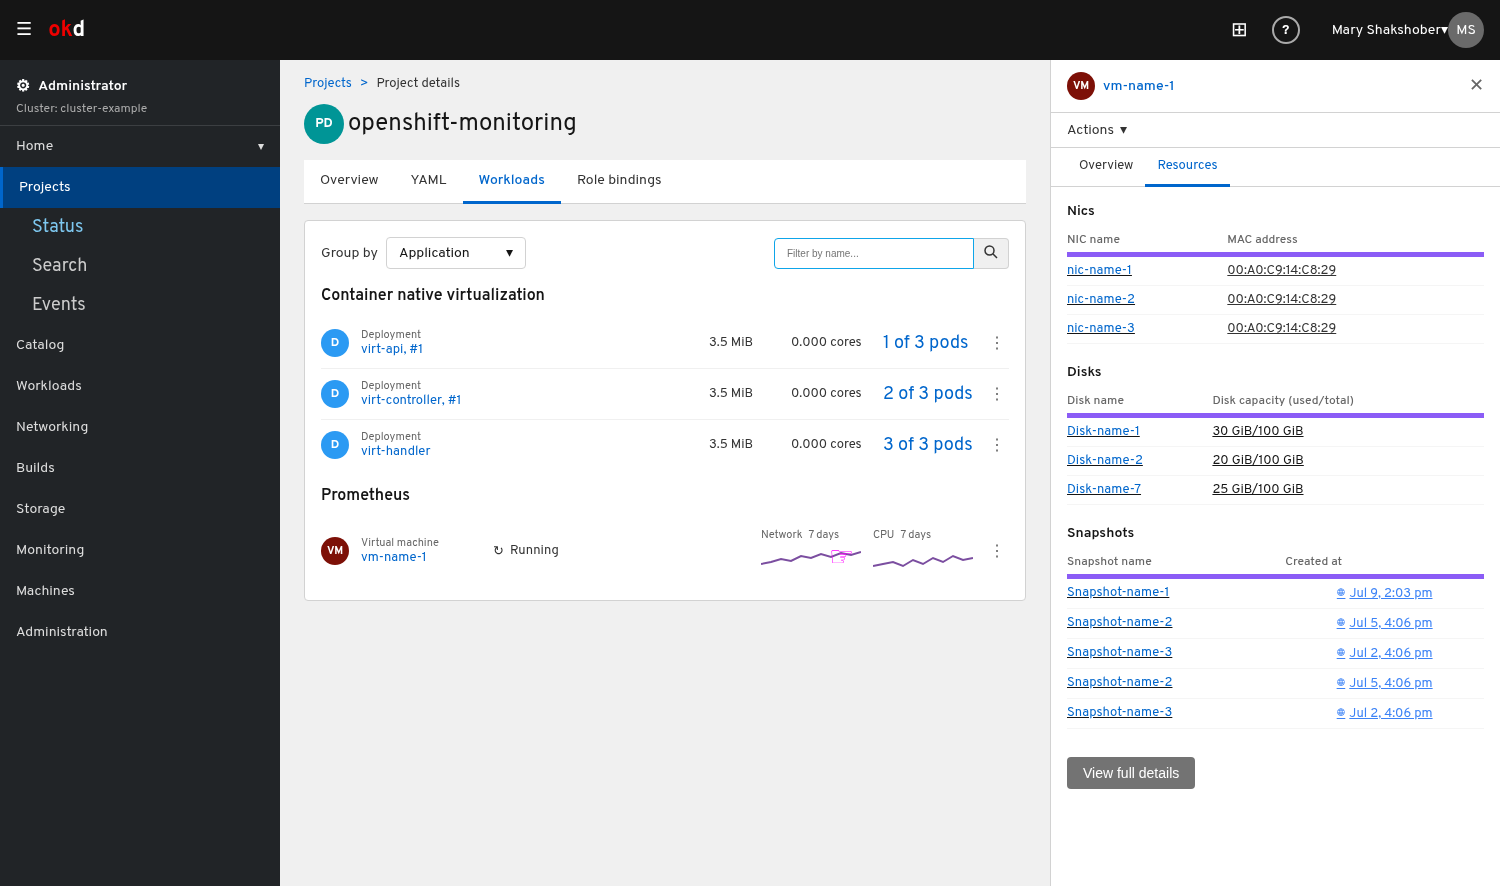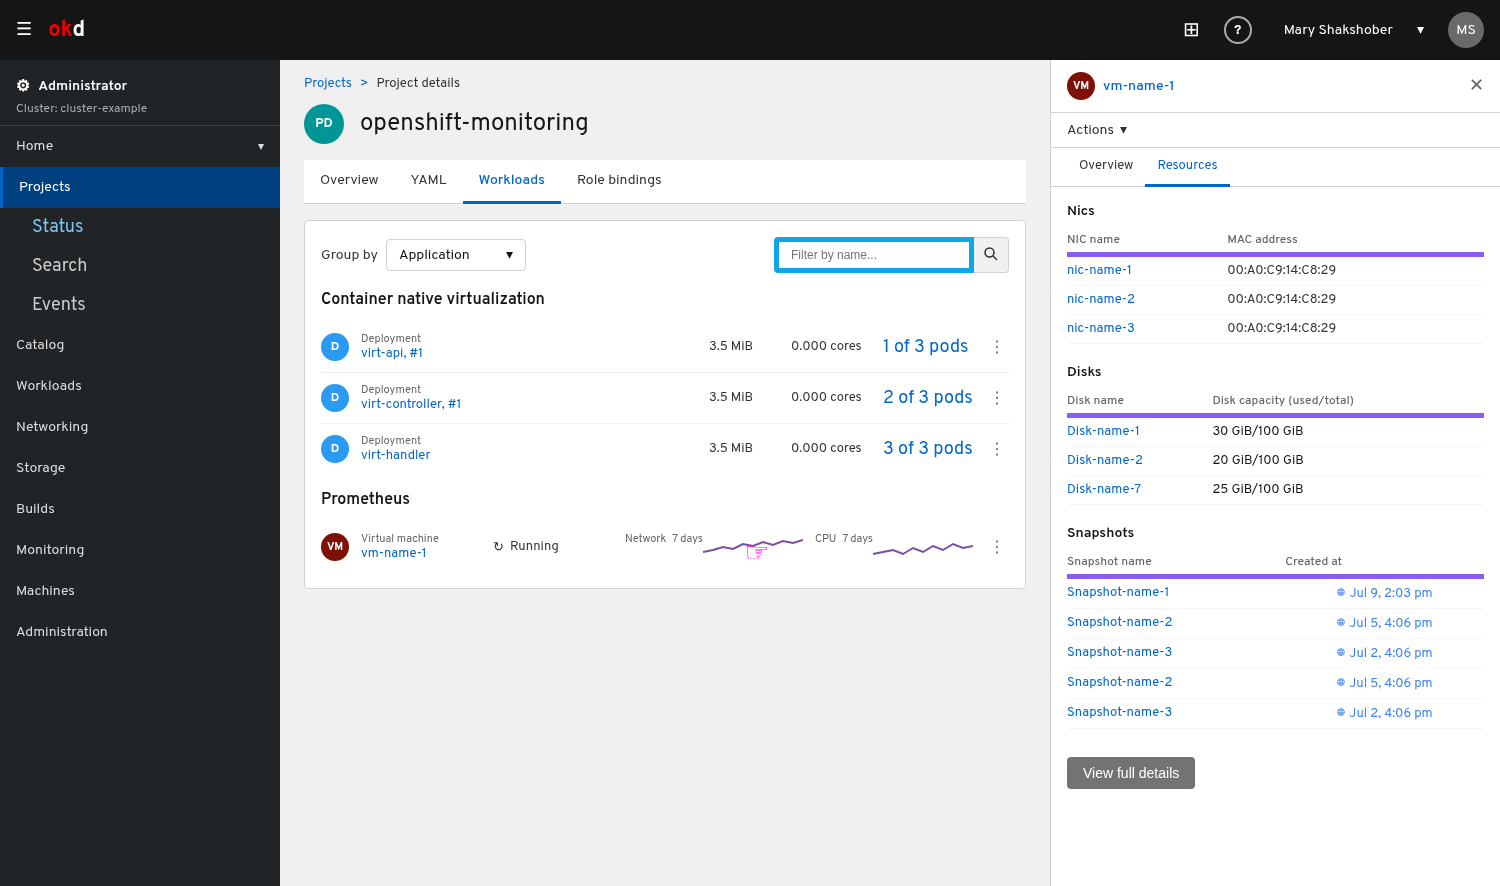--- a/index.html
+++ b/index.html
@@ -6,21 +6,21 @@
     body { font-family: 'RedHatText', 'Overpass', Arial, sans-serif; font-size: 14px; background: #f0f0f0; color: #151515; display: flex; flex-direction: column; height: 886px; overflow: hidden; }
 
     
     .topnav { background: #151515; color: #fff; height: 60px; display: flex; align-items: center; padding: 0 16px; gap: 16px; flex-shrink: 0; z-index: 100; }
     .topnav-hamburger { color: #fff; font-size: 18px; cursor: pointer; }
     .topnav-logo { color: #e00; font-size: 22px; font-weight: bold; margin-right: 8px; }
     .topnav-logo span { color: #fff; }
     .topnav-spacer { flex: 1; }
     .topnav-grid { color: #fff; font-size: 20px; cursor: pointer; margin-right: 8px; }
     .topnav-help { color: #fff; font-size: 20px; cursor: pointer; margin-right: 16px; }
-    .topnav-user { color: #fff; display: flex; align-items: center; gap: 24px; cursor: pointer; font-size: 14px; }
+    .topnav-user { color: #fff; display: flex; align-items: center; gap: 0; cursor: pointer; font-size: 14px; }
     .topnav-avatar { width: 36px; height: 36px; border-radius: 50%; background: #6a6a6a; display: flex; align-items: center; justify-content: center; color: #fff; font-size: 14px; }
 
     
     .layout { display: flex; flex: 1; overflow: hidden; }
 
     
     .sidebar { width: 280px; background: #212427; color: #fff; flex-shrink: 0; overflow-y: auto; display: flex; flex-direction: column; }
     .sidebar-admin { padding: 16px 16px 8px; border-bottom: 1px solid #3c3f42; }
     .sidebar-admin-title { display: flex; align-items: center; gap: 8px; font-size: 14px; font-weight: 600; }
     .sidebar-admin-cluster { font-size: 12px; color: #aaa; margin-top: 4px; }
@@ -33,38 +33,38 @@
     .sidebar-chevron { font-size: 12px; }
 
     
     .main { flex: 1; overflow-y: auto; background: #f0f0f0; }
     .main-inner { padding: 16px 24px; }
 
     
     .breadcrumb { display: flex; align-items: center; gap: 8px; font-size: 13px; color: #06c; margin-bottom: 12px; }
 
     
-    .page-header { display: flex; align-items: center; gap: 16px; margin-bottom: 16px; }
+    .page-header { display: flex; align-items: center; gap: 4px; margin-bottom: 16px; }
     .project-badge { width: 40px; height: 40px; border-radius: 50%; background: #009596; color: #fff; display: flex; align-items: center; justify-content: center; font-size: 13px; font-weight: 700; flex-shrink: 0; }
     .page-title { font-size: 24px; font-weight: 400; color: #151515; }
 
     
     .tabs { display: flex; gap: 0; border-bottom: 1px solid #d2d2d2; margin-bottom: 16px; background: #fff; }
     .tab { padding: 12px 16px; cursor: pointer; font-size: 14px; color: #333; border-bottom: 3px solid transparent; margin-bottom: -1px; }
     .tab.active { color: #06c; border-bottom-color: #06c; font-weight: 500; }
 
     
     .content-panel { background: #fff; border: 1px solid #d2d2d2; border-radius: 4px; padding: 16px; margin-bottom: 16px; }
 
     
     .groupby-row { display: flex; align-items: center; gap: 8px; margin-bottom: 17px; }
     .groupby-label { font-size: 14px; color: #333; }
     .groupby-select { display: flex; align-items: center; gap: 4px; padding: 6px 12px; border: 1px solid #d2d2d2; border-radius: 4px; background: #fff; cursor: pointer; font-size: 14px; min-width: 140px; }
     .filter-group { margin-left: auto; display: flex; gap: 0; }
-    .filter-input { padding: 6px 12px; border: 5px solid #0ea5e9; border-radius: 4px 0 0 4px; font-size: 12px; width: 200px; color: #999; }
+    .filter-input { padding: 6px 12px; border: 1px solid #0ea5e9; border-radius: 4px 0 0 4px; font-size: 10px; width: 200px; color: #999; }
     .filter-btn { padding: 6px 10px; border: 1px solid #d2d2d2; border-left: none; border-radius: 0 4px 4px 0; background: #f0f0f0; cursor: pointer; }
 
     
     .section-heading { font-size: 16px; font-weight: 600; color: #151515; margin-bottom: 12px; }
 
     
     .deployment-row { display: flex; align-items: center; gap: 12px; padding: 10px 0; border-bottom: 1px solid #f0f0f0; }
     .deployment-row:last-child { border-bottom: none; }
     .deploy-badge { width: 28px; height: 28px; border-radius: 50%; background: #2b9af3; color: #fff; font-size: 12px; font-weight: 700; display: flex; align-items: center; justify-content: center; flex-shrink: 0; }
     .deploy-info { min-width: 120px; }
@@ -78,42 +78,42 @@
     
     .vm-row { display: flex; align-items: center; gap: 12px; padding: 10px 0; }
     .vm-badge { width: 28px; height: 28px; border-radius: 50%; background: #7d1007; color: #fff; font-size: 11px; font-weight: 700; display: flex; align-items: center; justify-content: center; flex-shrink: 0; }
     .vm-info { min-width: 120px; }
     .vm-type { font-size: 11px; color: #666; }
     .vm-name { font-size: 13px; color: #06c; cursor: pointer; }
     .vm-status { display: flex; align-items: center; gap: 6px; font-size: 13px; color: #333; min-width: 100px; }
     .vm-status-icon { animation: spin 2s linear infinite; display: inline-block; }
     @keyframes spin { 100% { transform: rotate(360deg); } }
     .vm-chart-group { display: flex; gap: 12px; margin-left: auto; }
-    .vm-chart { display: flex; align-items: flex-start; }
+    .vm-chart { display: flex; flex-direction: column; align-items: flex-start; }
     .vm-chart-label { font-size: 11px; color: #666; margin-bottom: 2px; display: flex; gap: 6px; }
     .chart-svg { width: 100px; height: 30px; }
     .cursor-hand { position: relative; }
 
     
     .right-panel { width: 450px; background: #fff; border-left: 1px solid #d2d2d2; flex-shrink: 0; overflow-y: auto; position: relative; }
     .right-panel-header { padding: 12px 16px; display: flex; align-items: center; justify-content: space-between; border-bottom: 1px solid #d2d2d2; }
     .right-panel-vm { display: flex; align-items: center; gap: 8px; }
     .right-panel-vm-badge { width: 28px; height: 28px; border-radius: 50%; background: #7d1007; color: #fff; font-size: 11px; font-weight: 700; display: flex; align-items: center; justify-content: center; }
     .right-panel-vm-name { font-size: 14px; color: #06c; font-weight: 500; }
     .right-panel-close { font-size: 18px; color: #666; cursor: pointer; }
     .right-panel-actions { display: flex; align-items: center; gap: 6px; padding: 8px 16px; border-bottom: 1px solid #d2d2d2; font-size: 14px; color: #333; cursor: pointer; }
     .right-panel-tabs { display: flex; border-bottom: 1px solid #d2d2d2; padding: 0 16px; }
     .right-panel-tab { padding: 10px 12px; cursor: pointer; font-size: 13px; color: #333; border-bottom: 3px solid transparent; margin-bottom: -1px; }
     .right-panel-tab.active { color: #06c; border-bottom-color: #06c; }
     .right-panel-content { padding: 16px; }
     .rp-section { margin-bottom: 20px; }
     .rp-section-title { font-size: 14px; font-weight: 600; color: #151515; margin-bottom: 8px; }
     .rp-table { width: 100%; border-collapse: collapse; }
     .rp-table th { font-size: 12px; color: #666; font-weight: 500; padding: 4px 0; text-align: left; border-bottom: 5px solid #8b5cf6; }
-    .rp-table td { font-size: 13px; padding: 6px 0; border-bottom: 1px solid #f5f5f5; vertical-align: top; }
+    .rp-table td { font-size: 13px; padding: 6px 0; border-bottom: 1px solid #f5f5f5; vertical-align: top; text-decoration: underline; }
     .rp-link { color: #06c; cursor: pointer; }
     .rp-mac { color: #333; font-size: 12px; }
     .view-details-btn { display: inline-block; background: #737373; color: #fff; padding: 8px 16px; border-radius: 4px; font-size: 14px; cursor: pointer; border: none; margin-top: 8px; }
     .snapshot-globe { font-size: 14px; margin-right: 4px; }
     .rp-date { color: #3b82f6; font-size: 12px; white-space: nowrap; text-align: center; }
 
     
     .prometheus-section { margin-top: 16px; }
   </style>
 </head>
@@ -158,24 +158,24 @@
       <div class="sidebar-item">
         <span>Catalog</span>
       </div>
       <div class="sidebar-item">
         <span>Workloads</span>
       </div>
       <div class="sidebar-item">
         <span>Networking</span>
       </div>
       <div class="sidebar-item">
+        <span>Builds</span>
+      </div>
+      <div class="sidebar-item">
         <span>Storage</span>
-      </div>
-      <div class="sidebar-item">
-        <span>Builds</span>
       </div>
       <div class="sidebar-item">
         <span>Monitoring</span>
       </div>
       <div class="sidebar-item">
         <span>Machines</span>
       </div>
       <div class="sidebar-item">
         <span>Administration</span>
       </div>

